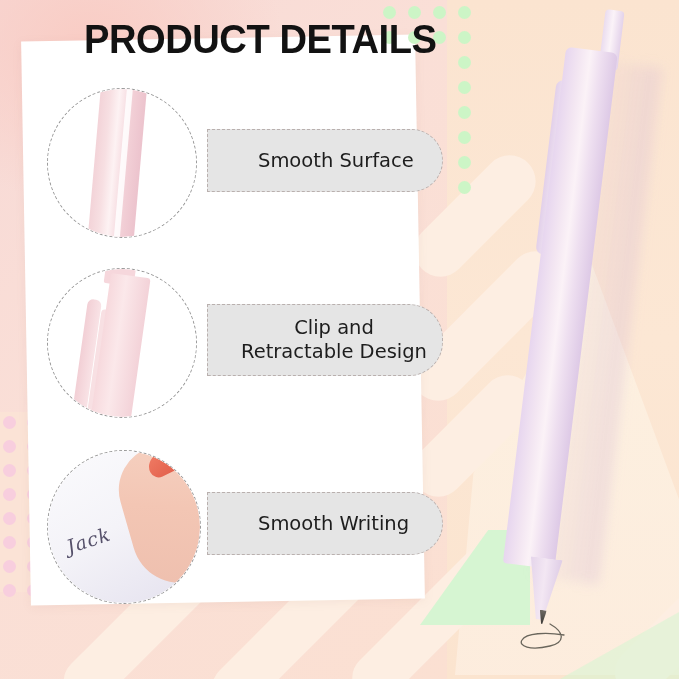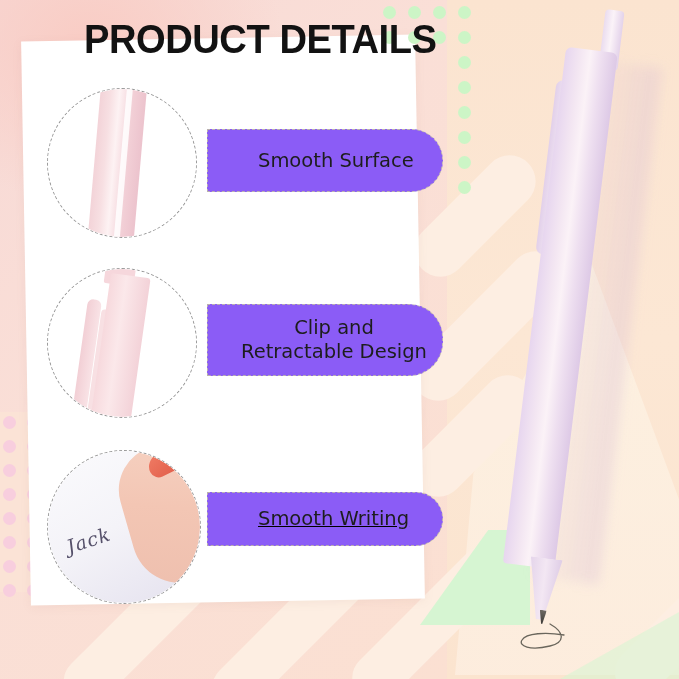--- a/index.html
+++ b/index.html
@@ -103,21 +103,21 @@
   .feature .circle{
     position:absolute;left:0;top:0;width:148px;height:148px;border-radius:50%;
     border:1.6px dashed #9a9a9a;
     overflow:hidden;background:#ffffff;
   }
   .feature .circle .inner{position:absolute;inset:0;border-radius:50%;overflow:hidden;}
 
   
   .pill{
     position:absolute;
-    background:#8b5cf6;
+    background:#e5e5e5;
     border:1.4px dashed #b9b0ae;
     border-radius:0 34px 34px 0;
     display:flex;align-items:center;
     box-sizing:border-box;
   }
   .pill span{
     display:block;width:100%;
     color:#1d1d1d;
     font-size:19.5px;
     line-height:1.22;
@@ -130,21 +130,21 @@
   .f1 .pill{left:160px;top:41px;width:236px;height:63px;padding-left:50px;}
 
   
   .f2{left:47px;top:268px;width:360px;height:150px;}
   .f2 .pill{left:160px;top:36px;width:236px;height:72px;padding-left:18px;}
   .f2 .pill span{text-align:center;}
 
   
   .f3{left:47px;top:450px;width:360px;height:152px;}
   .f3 .circle{width:152px;height:152px;}
-  .f3 .pill{left:160px;top:42px;width:236px;height:54px;padding-left:50px;text-decoration:underline;}
+  .f3 .pill{left:160px;top:42px;width:236px;height:63px;padding-left:50px;}
 
   
   .art-barrel{
     position:absolute;left:46px;top:-12px;width:46px;height:180px;
     background:linear-gradient(90deg,#f3d3d8 0%,#f7dfe2 22%,#fdf2f3 42%,#f2cfd6 72%,#ecc3cd 100%);
     transform:rotate(5deg);
   }
   .art-barrel:after{
     content:"";position:absolute;left:56%;top:0;width:6px;height:100%;
     background:rgba(255,255,255,.85);

